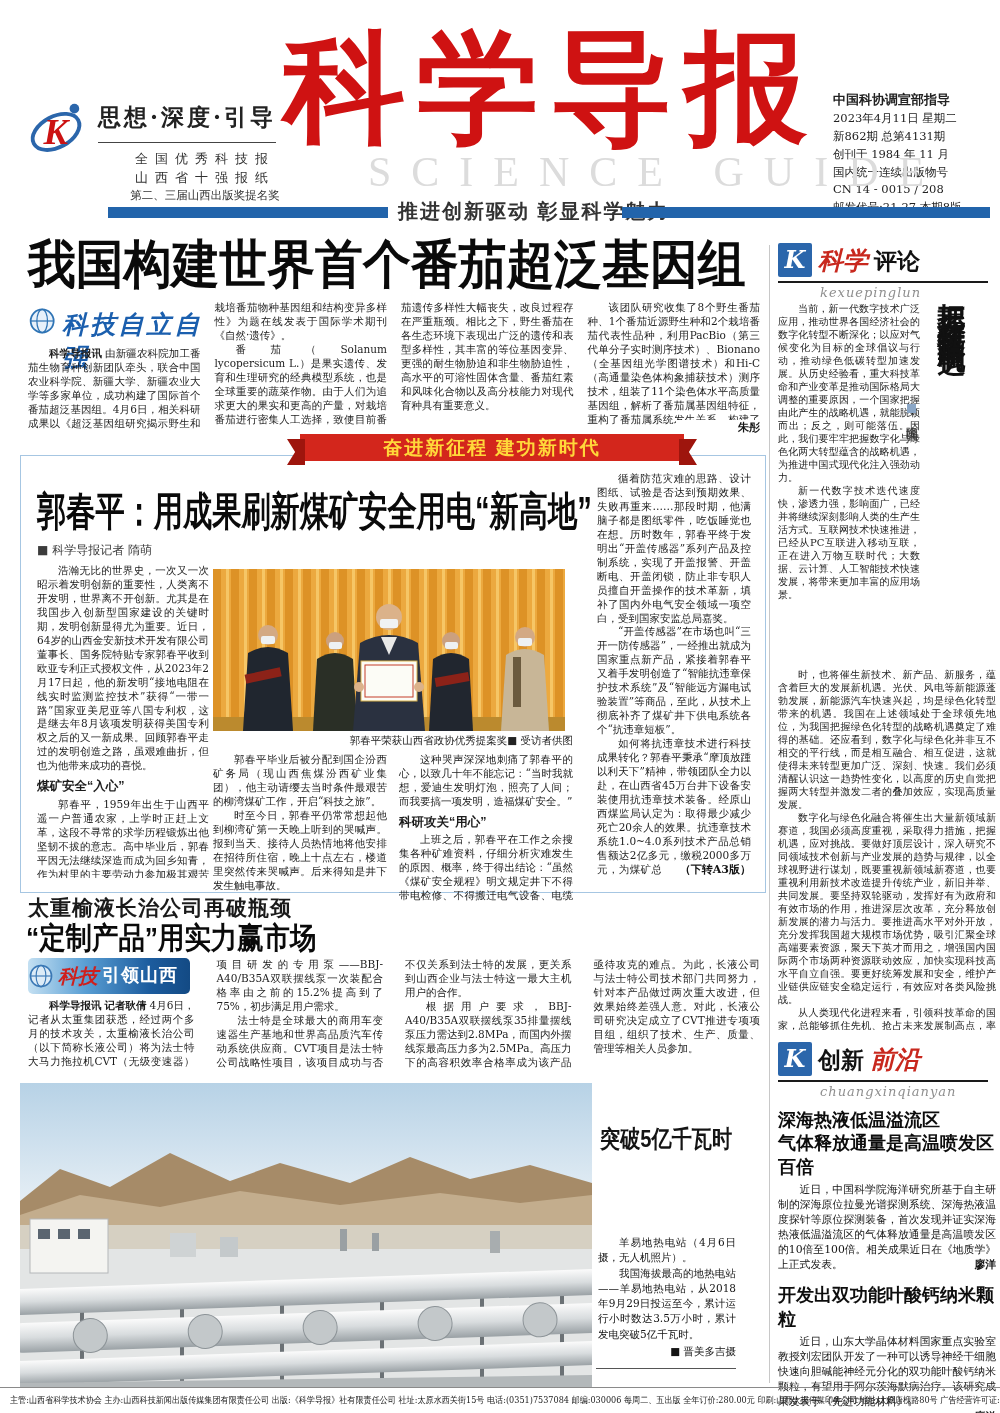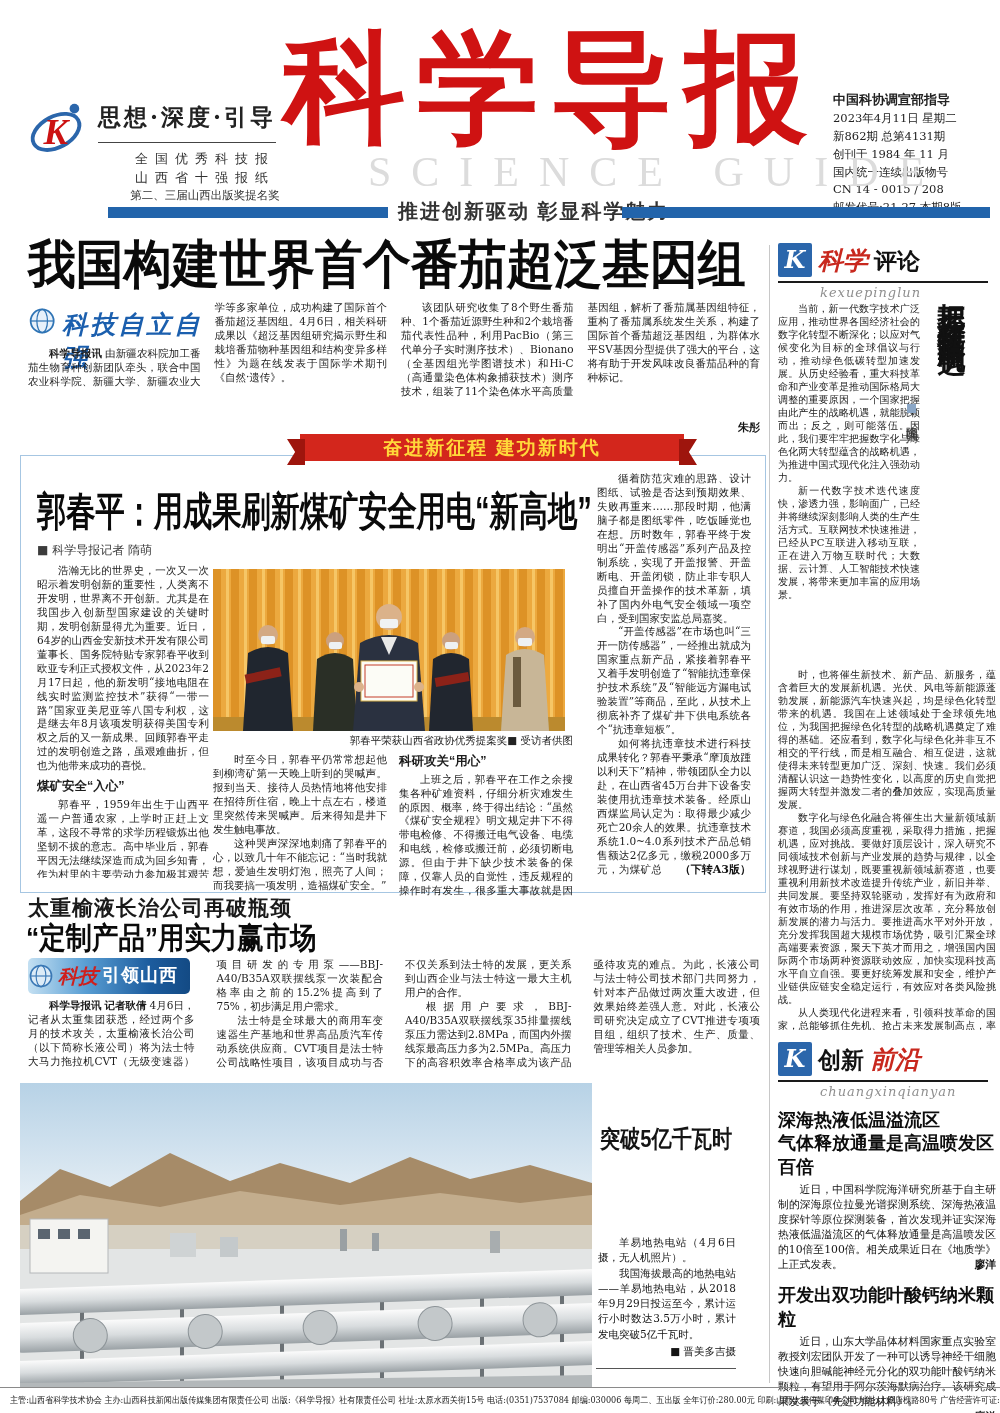--- a/index.html
+++ b/index.html
@@ -124,20 +124,21 @@
   <div class="abs bt cols4" style="left:28px;top:301px;width:732px;height:133px;">
     <div class="badge-blue">
       <svg width="32" height="32" viewBox="0 0 32 32">
         <circle cx="16" cy="16" r="13" fill="#e8f1fa" stroke="#2f74b5" stroke-width="2"></circle>
         <ellipse cx="16" cy="16" rx="6" ry="13" fill="none" stroke="#2f74b5" stroke-width="1.4"></ellipse>
         <line x1="3" y1="16" x2="29" y2="16" stroke="#2f74b5" stroke-width="1.4"></line>
       </svg>
       <span>科技自立自强</span>
     </div>
     <p><b class="lede">科学导报讯 </b><span>由新疆农科院加工番茄生物育种创新团队牵头，联合中国农业科学院、新疆大学、新疆农业大学等多家单位，成功构建了国际首个番茄超泛基因组。4月6日，相关科研成果以《超泛基因组研究揭示野生和栽培番茄物种基因组和结构变异多样性》为题在线发表于国际学术期刊《自然·遗传》。</span></p>
+    <p>番茄（Solanum lycopersicum L.）是果实遗传、发育和生理研究的经典模型系统，也是全球重要的蔬菜作物。由于人们为追求更大的果实和更高的产量，对栽培番茄进行密集人工选择，致使目前番茄遗传多样性大幅丧失，改良过程存在严重瓶颈。相比之下，野生番茄在各生态环境下表现出广泛的遗传和表型多样性，其丰富的等位基因变异、更强的耐生物胁迫和非生物胁迫性，高水平的可溶性固体含量、番茄红素和风味化合物以及高分枝能力对现代育种具有重要意义。</p>
     <p>该团队研究收集了8个野生番茄种、1个番茄近源野生种和2个栽培番茄代表性品种，利用PacBio（第三代单分子实时测序技术）、Bionano（全基因组光学图谱技术）和Hi-C（高通量染色体构象捕获技术）测序技术，组装了11个染色体水平高质量基因组，解析了番茄属基因组特征，重构了番茄属系统发生关系，构建了国际首个番茄超泛基因组，为群体水平SV基因分型提供了强大的平台，这将有助于开发风味改良番茄品种的育种标记。</p>
 
   </div>
   <div class="abs authright" style="left:676px;top:420px;width:84px;">朱彤</div>
 
   <div class="abs ribbon" style="left:300px;top:434px;">奋进新征程 建功新时代</div>
 
   <div class="abs gbox" style="left:20px;top:455px;">
     <div class="abs h2 sans" style="left:16px;top:28px;">郭春平：用成果刷新煤矿安全用电“新高地”</div>
     <div class="abs byline" style="left:16px;top:86px;">■ 科学导报记者 隋萌</div>
@@ -186,20 +187,21 @@
 
         <circle cx="312" cy="68" r="10" fill="#d3a984"></circle>
           <rect x="305" y="69" width="14" height="8" rx="2" fill="#eef1f3"></rect>
         <path d="M288,162 L293,86 Q312,74 331,86 L336,162 Z" fill="#c8b697"></path>
         <rect x="300" y="88" width="8" height="50" fill="#6b5a3e"></rect>
       </svg>
       <div class="caption">
         <span>郭春平荣获山西省政协优秀提案奖</span><span>■ 受访者供图</span>
       </div>
       <div class="bt cols2" style="margin-top:5px;height:155px;">
+        <p>郭春平毕业后被分配到国企汾西矿务局（现山西焦煤汾西矿业集团），他主动请缨去当时条件最艰苦的柳湾煤矿工作，开启“科技之旅”。</p>
         <p>时至今日，郭春平仍常常想起他到柳湾矿第一天晚上听到的哭喊声。报到当天、接待人员热情地将他安排在招待所住宿，晚上十点左右，楼道里突然传来哭喊声。后来得知是井下发生触电事故。</p>
         <p>这种哭声深深地刺痛了郭春平的心，以致几十年不能忘记：“当时我就想，爱迪生发明灯泡，照亮了人间；而我要搞一项发明，造福煤矿安全。”</p>
         <p class="sub">科研攻关“用心”</p>
         <p>上班之后，郭春平在工作之余搜集各种矿难资料，仔细分析灾难发生的原因、概率，终于得出结论：“虽然《煤矿安全规程》明文规定井下不得带电检修、不得搬迁电气设备、电缆和电线，检修或搬迁前，必须切断电源。但由于井下缺少技术装备的保障，仅靠人员的自觉性，违反规程的操作时有发生，很多重大事故就是因为违章带电作业产生电火花引爆瓦斯所致。”</p>
       </div>
     </div>
 
     <div class="abs bt" style="left:576px;top:16px;width:154px;height:404px;overflow:hidden;">
       <p>循着防范灾难的思路、设计图纸、试验是否达到预期效果、失败再重来……那段时期，他满脑子都是图纸零件，吃饭睡觉也在想。历时数年，郭春平终于发明出“开盖传感器”系列产品及控制系统，实现了开盖报警、开盖断电、开盖闭锁，防止非专职人员擅自开盖操作的技术革新，填补了国内外电气安全领域一项空白，受到国家安监总局嘉奖。</p>
       <p>“开盖传感器”在市场也叫“三开一防传感器”，一经推出就成为国家重点新产品，紧接着郭春平又着手发明创造了“智能抗违章保护技术系统”及“智能远方漏电试验装置”等商品，至此，从技术上彻底补齐了煤矿井下供电系统各个“抗违章短板”。</p>

